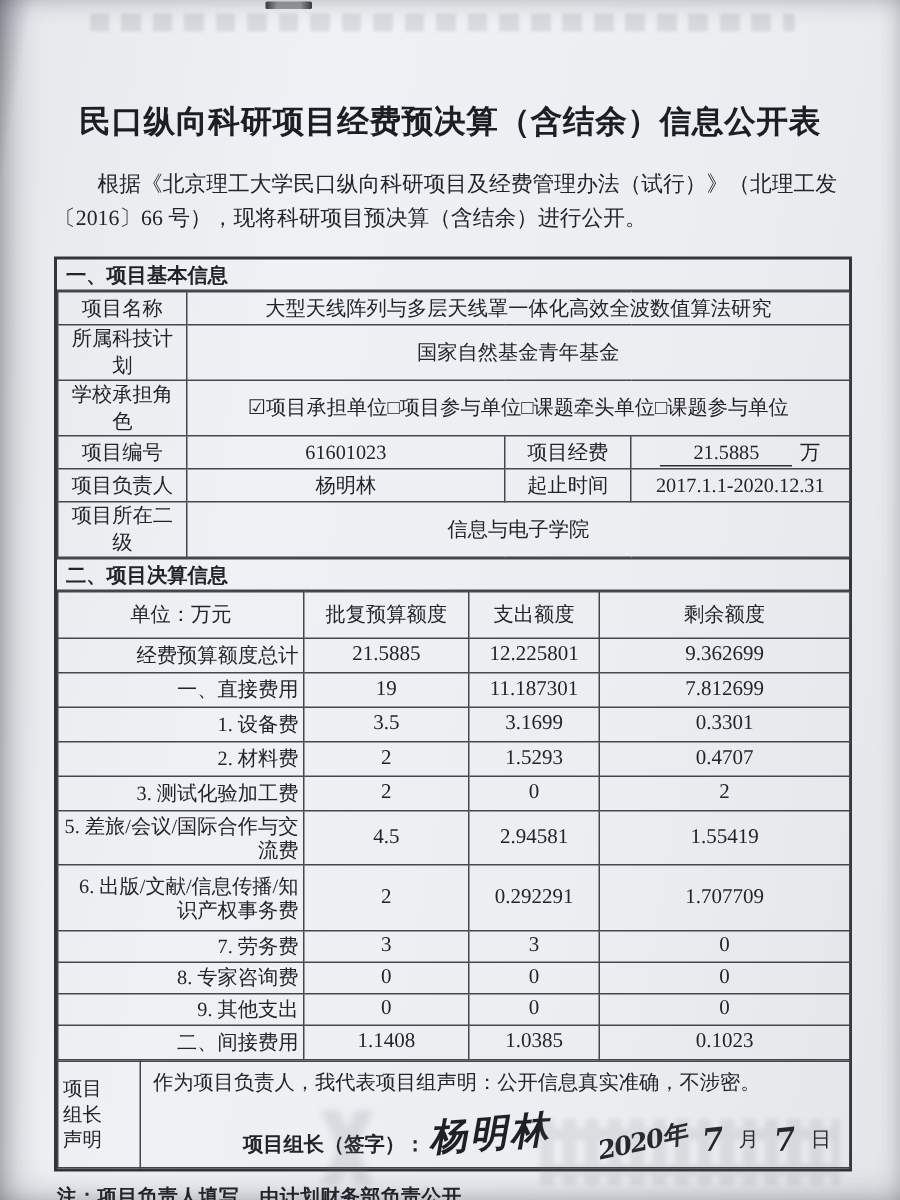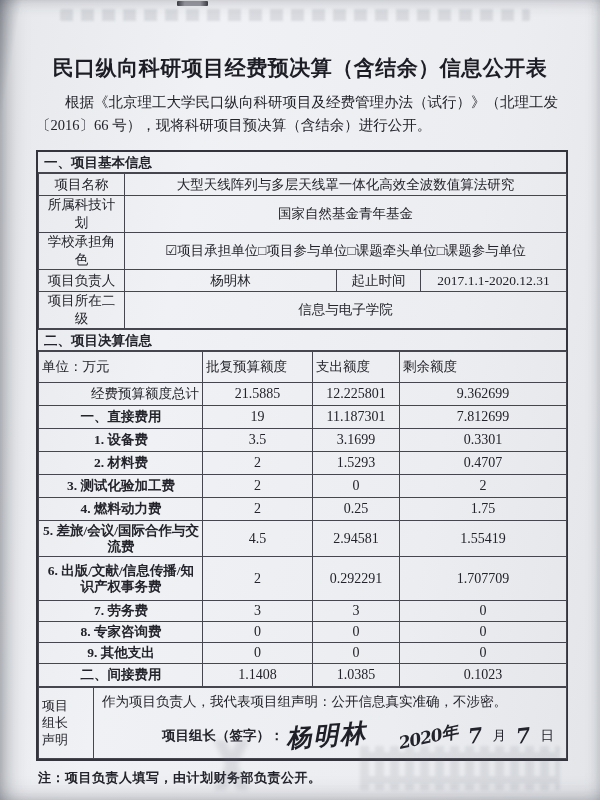--- a/index.html
+++ b/index.html
@@ -17,48 +17,48 @@
       linear-gradient(65deg,transparent 44%,#6a7080 46%,#6a7080 52%,transparent 54%),
       linear-gradient(115deg,transparent 44%,#6a7080 46%,#6a7080 52%,transparent 54%);}
   .ghost-txt{left:360px;top:746px;width:200px;height:44px;opacity:.11;filter:blur(1.4px);
     background:repeating-linear-gradient(0deg,transparent 0 6px,#5b6170 6px 14px,transparent 14px 24px),
                repeating-linear-gradient(90deg,#5b6170 0 9px,transparent 9px 15px);}
   .vignette{position:absolute;inset:0;pointer-events:none;
     box-shadow:inset 16px 0 26px -16px rgba(55,60,72,.6),
                inset -8px 0 16px -10px rgba(55,60,72,.28),
                inset 0 -12px 26px -16px rgba(55,60,72,.4),
                inset 0 10px 20px -14px rgba(55,60,72,.25);}
-  .title{margin:4px;padding-top:50px;text-align:center;
+  .title{margin:17px;padding-top:50px;text-align:center;
     font-family:"Liberation Sans",sans-serif;font-size:21px;font-weight:bold;letter-spacing:.5px;color:#1d1d26;}
   .intro{width:528px;margin:9px 36px 0;font-size:14.5px;line-height:23px;}
   .intro .l1{display:block;text-indent:2em;}
   .intro .l2{display:block;}
   .form{margin:13px 36px 0;width:528px;border:2px solid #34343c;box-sizing:content-box;}
   .sec-h{font-family:Liberation Sans, sans-serif;font-weight:bold;font-size:13.5px;
     height:17px;line-height:17px;padding:2px 6px 1px;border-bottom:1px solid #46464e;}
   .t + .sec-h{border-top:1px solid #46464e;}
   .t{width:100%;border-collapse:collapse;table-layout:fixed;}
   .t td,.t th{border:1px solid #46464e;font-weight:normal;font-size:13.5px;padding:0 3px;overflow:hidden;}
   .basic td{height:21px;text-align:center;}
   .role-cell{font-size:12.8px;letter-spacing:0;}
   .uline{display:inline-block;min-width:88px;border-bottom:1px solid #2e2e36;text-align:center;margin-right:5px;}
   .budget td{height:22px;}
-  .budget th{height:30px;text-align:left;}
-  .budget .rl{text-align:center;padding-left:4px;font-weight:bold;}
+  .budget th{height:30px;text-align:center;}
+  .budget .rl{text-align:right;padding-left:4px;}
   .budget .rc{text-align:right;}
   .budget .num{text-align:center;font-size:14px;}
   tr.h35 td{height:35px;line-height:16px;}
   tr.h43 td{height:43px;line-height:16px;}
   tr.h21 td{height:20px;}
   .stmt td{vertical-align:middle;}
   .stmt .side{width:55px;}
   .stmt .side span{display:block;font-size:13px;line-height:16px;margin:1px 0;}
   .stmt .content{padding:5px 8px 6px;}
   .stmt-text{font-size:13.5px;}
-  .sig-line{display:flex;align-items:center;margin-top:8px;padding-left:60px;}
+  .sig-line{display:flex;align-items:flex-end;margin-top:8px;padding-left:60px;}
   .sig-label{font-size:13.5px;font-weight:bold;}
   .hw-name{display:inline-block;font-family:"DejaVu Serif",serif;font-style:italic;font-weight:bold;
     font-size:25px;letter-spacing:2px;transform:rotate(-4deg);color:#1f1f28;margin-left:2px;}
   .date-group{margin-left:auto;display:flex;align-items:center;padding-right:4px;}
   .hw-year{display:inline-block;font-family:"DejaVu Serif",serif;font-style:italic;font-weight:bold;
     font-size:17px;letter-spacing:-1px;transform:rotate(-12deg) translateY(2px);color:#23232c;}
   .hw-num{display:inline-block;font-family:"DejaVu Serif",serif;font-style:italic;font-weight:bold;
     font-size:21px;transform:rotate(-6deg);margin:0 10px;color:#23232c;}
   .printed{font-size:13.5px;}
   .note{margin:8px 0 0 38px;font-size:13px;font-weight:bold;letter-spacing:.5px;}
@@ -95,20 +95,26 @@
       </tr>
       <tr>
         <td>所属科技计划</td>
         <td colspan="3">国家自然基金青年基金</td>
       </tr>
       <tr>
         <td>学校承担角色</td>
         <td colspan="3" class="role-cell"><span><span>☑</span><span>项目承担单位</span></span><span><span>□</span><span>项目参与单位</span></span><span><span>□</span><span>课题牵头单位</span></span><span><span>□</span><span>课题参与单位</span></span></td>
       </tr>
       <tr>
+        <td>项目编号</td>
+        <td>61601023</td>
+        <td>项目经费</td>
+        <td><span class="uline">21.5885</span><span>万</span></td>
+      </tr>
+      <tr>
         <td>项目负责人</td>
         <td>杨明林</td>
         <td>起止时间</td>
         <td>2017.1.1-2020.12.31</td>
       </tr>
       <tr>
         <td>项目所在二级</td>
         <td colspan="3">信息与电子学院</td>
       </tr>
     </tbody>
@@ -152,26 +158,20 @@
         <td class="rl">2. 材料费</td>
         <td class="num">2</td>
         <td class="num">1.5293</td>
         <td class="num">0.4707</td>
       </tr>
       <tr>
         <td class="rl">3. 测试化验加工费</td>
         <td class="num">2</td>
         <td class="num">0</td>
         <td class="num">2</td>
-      </tr>
-      <tr>
-        <td class="rl">4. 燃料动力费</td>
-        <td class="num">2</td>
-        <td class="num">0.25</td>
-        <td class="num">1.75</td>
       </tr>
       <tr class="h35">
         <td class="rl">5. 差旅/会议/国际合作与交流费</td>
         <td class="num">4.5</td>
         <td class="num">2.94581</td>
         <td class="num">1.55419</td>
       </tr>
       <tr class="h43">
         <td class="rl">6. 出版/文献/信息传播/知识产权事务费</td>
         <td class="num">2</td>

